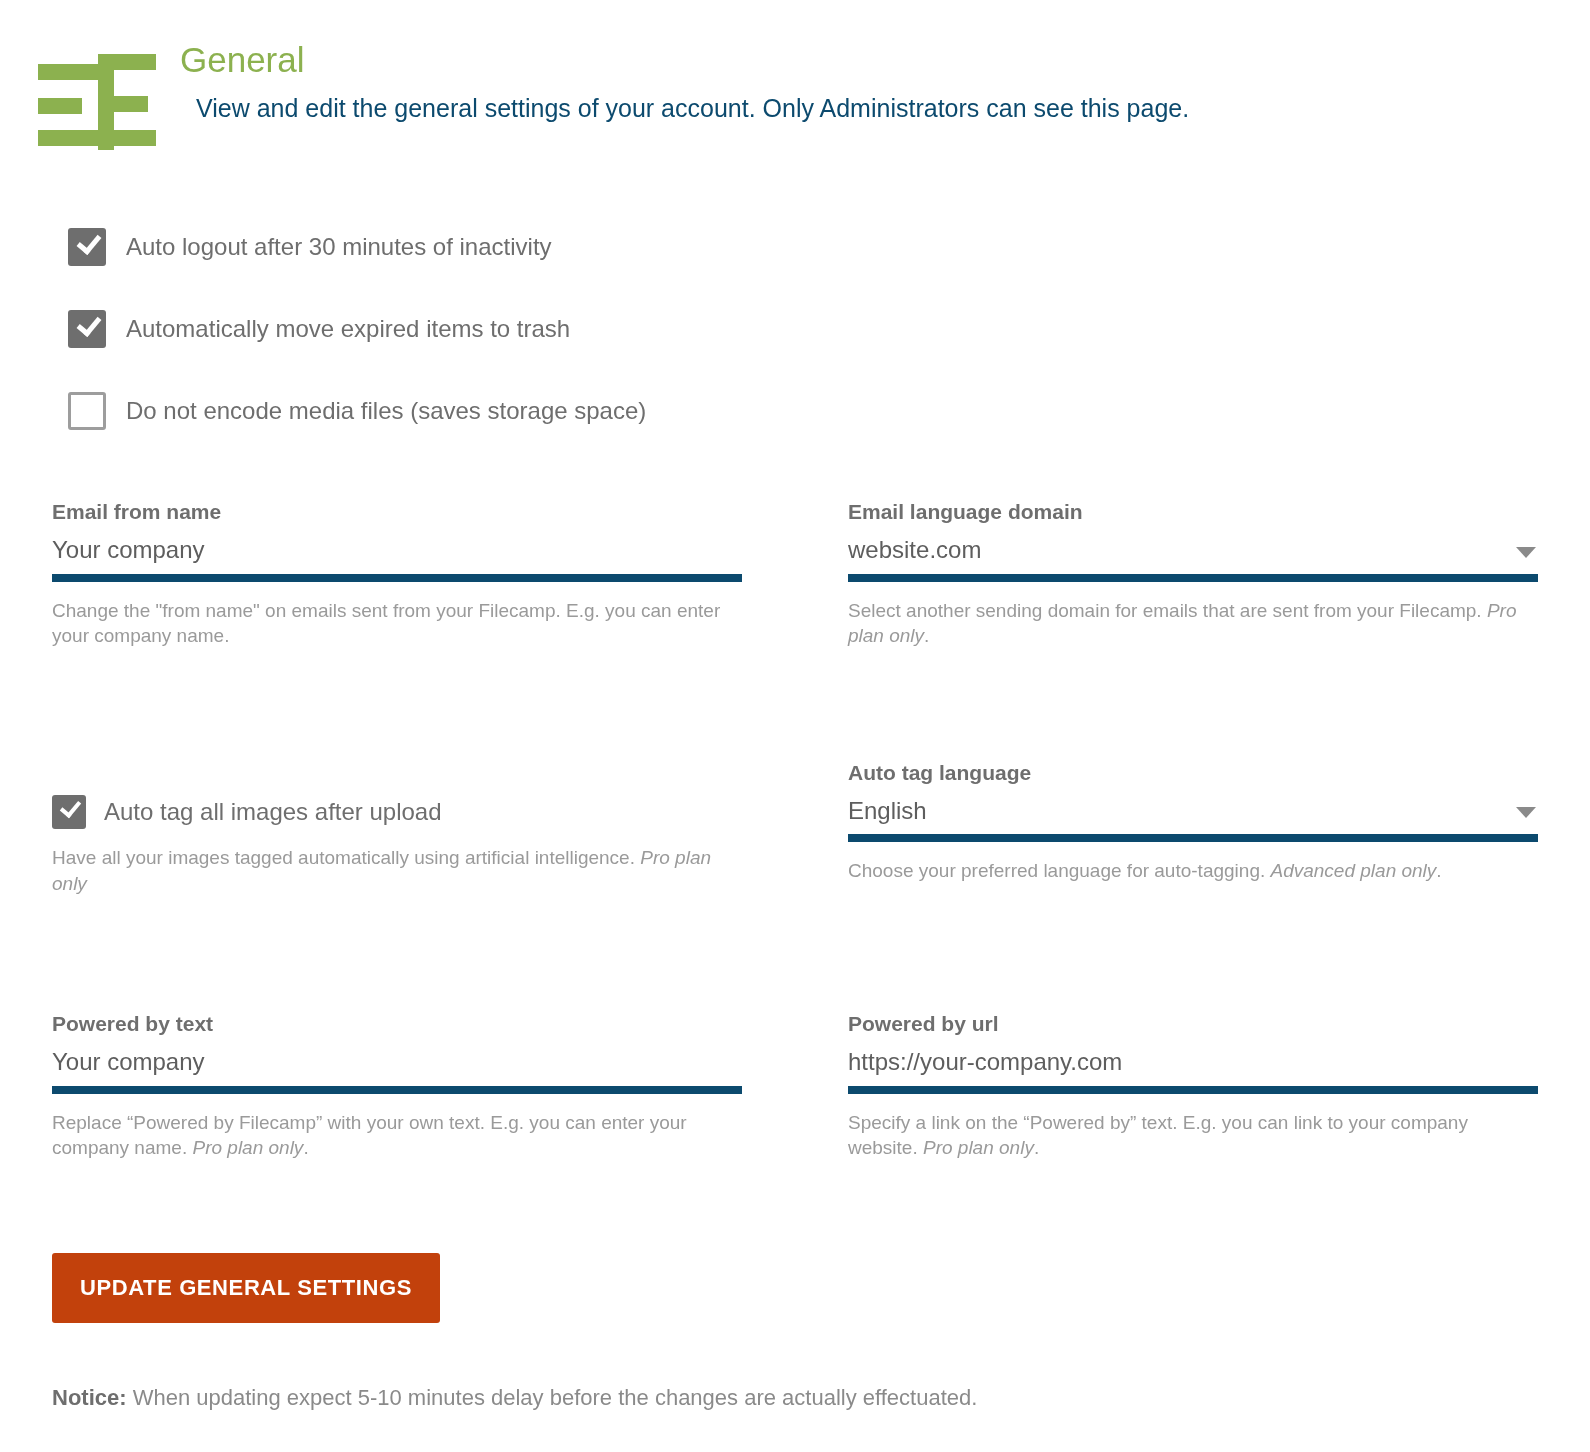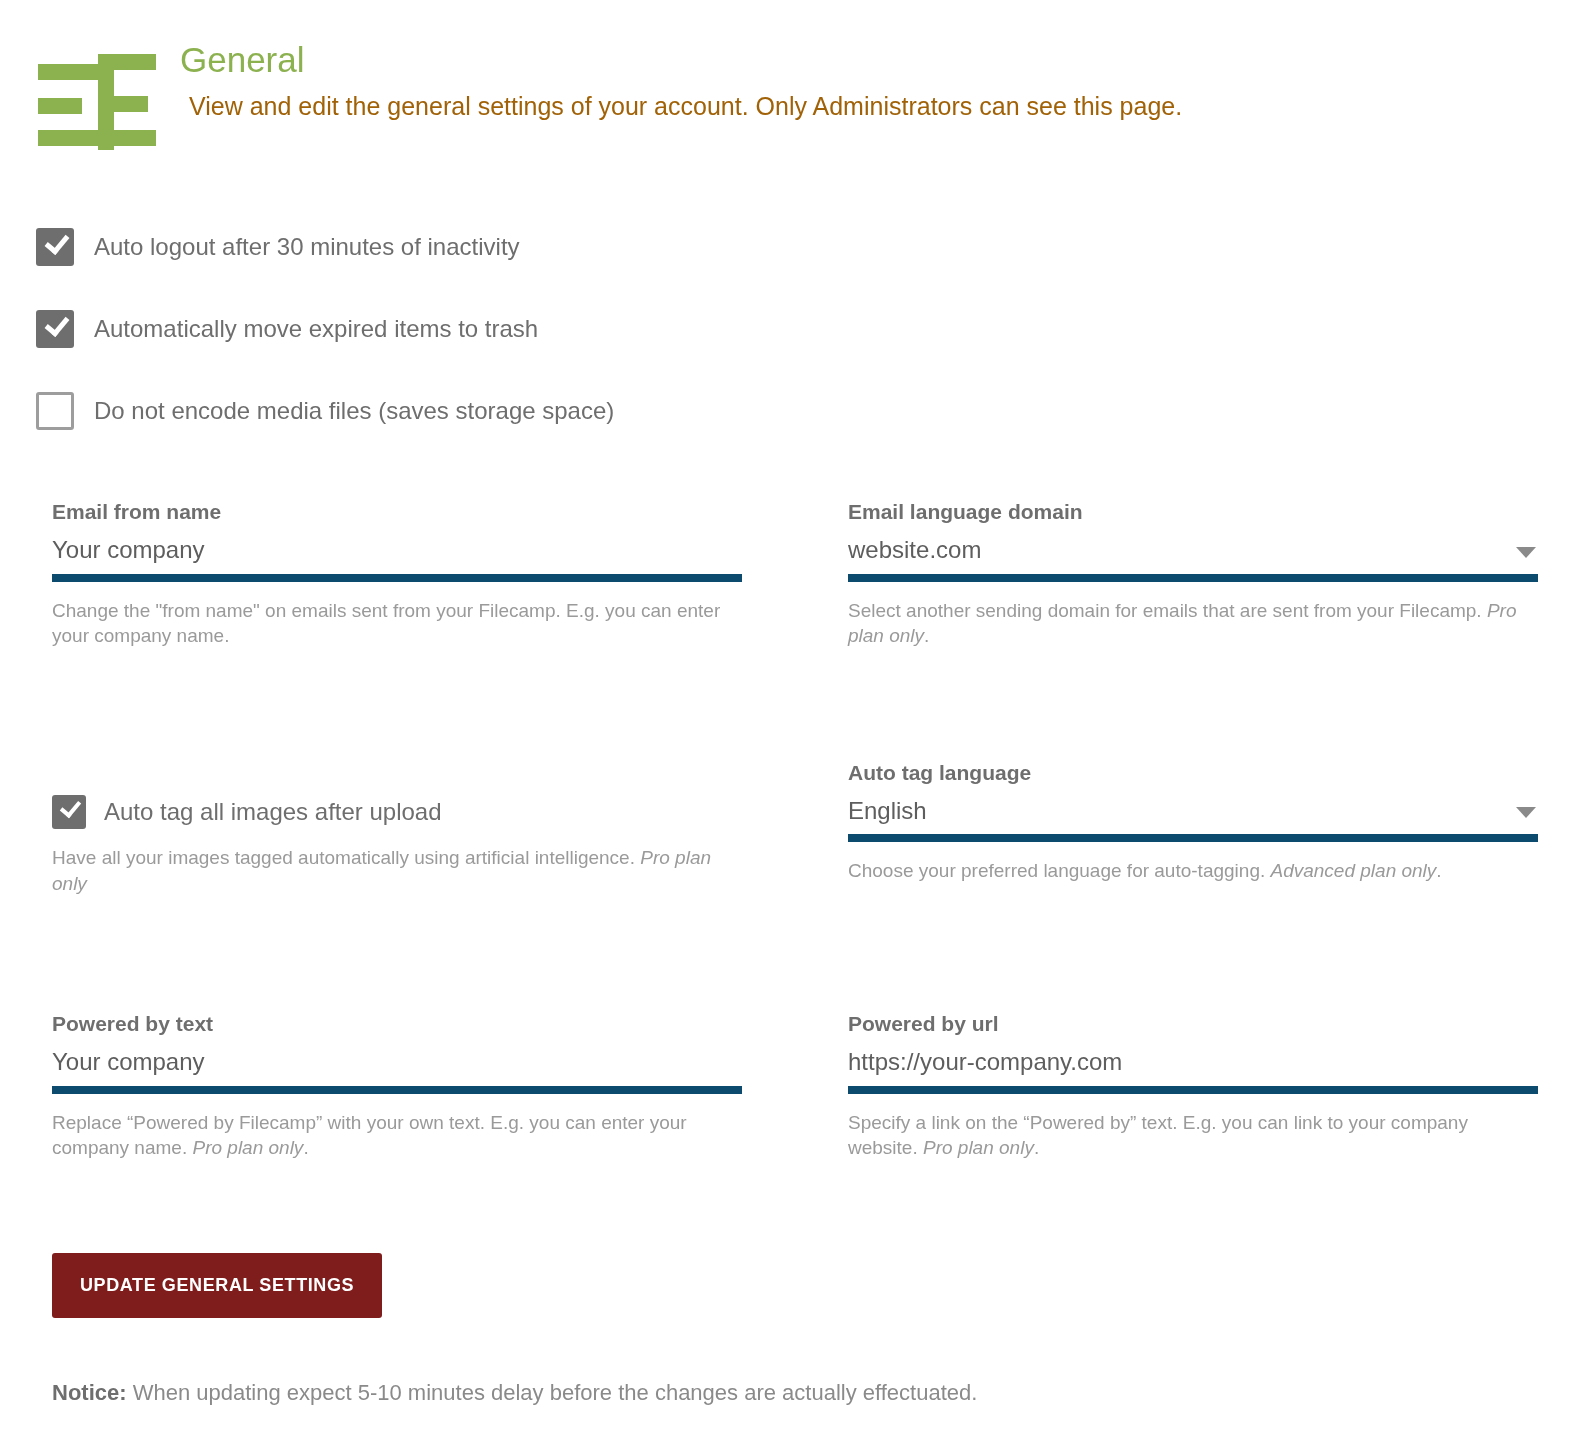--- a/index.html
+++ b/index.html
@@ -45,31 +45,31 @@
 
   .header-text { padding-left: 24px; padding-top: 12px; }
   .page-title {
     color: #8cb14f;
     font-size: 35px;
     font-weight: normal;
     margin: 0 0 14px 0;
     line-height: 1;
   }
   .page-subtitle {
-    color: #a16207;
+    color: #0c4a6e;
     font-size: 25px;
     font-weight: normal;
-    margin: 9px;
+    margin: 16px;
     line-height: 1.2;
   }
 
   
   .checkbox-list {
     margin-top: 82px;
-    padding-left: 36px;
+    padding-left: 68px;
   }
   .check-row {
     display: flex;
     align-items: center;
     margin-bottom: 44px;
   }
   .cbox {
     width: 38px;
     height: 38px;
     border-radius: 3px;
@@ -172,23 +172,23 @@
   }
   .inline-check .check-label { font-size: 24px; margin-left: 18px; }
 
   
   .footer {
     padding-left: 52px;
     margin-top: 92px;
   }
   .update-btn {
     display: inline-block;
-    background: #7f1d1d;
+    background: #c2410c;
     color: #ffffff;
-    font-size: 18px;
+    font-size: 22px;
     font-weight: bold;
     letter-spacing: 0.6px;
     padding: 22px 28px;
     border: none;
     border-radius: 3px;
     cursor: pointer;
     font-family: "Liberation Sans", sans-serif;
   }
   .notice {
     margin-top: 62px;

